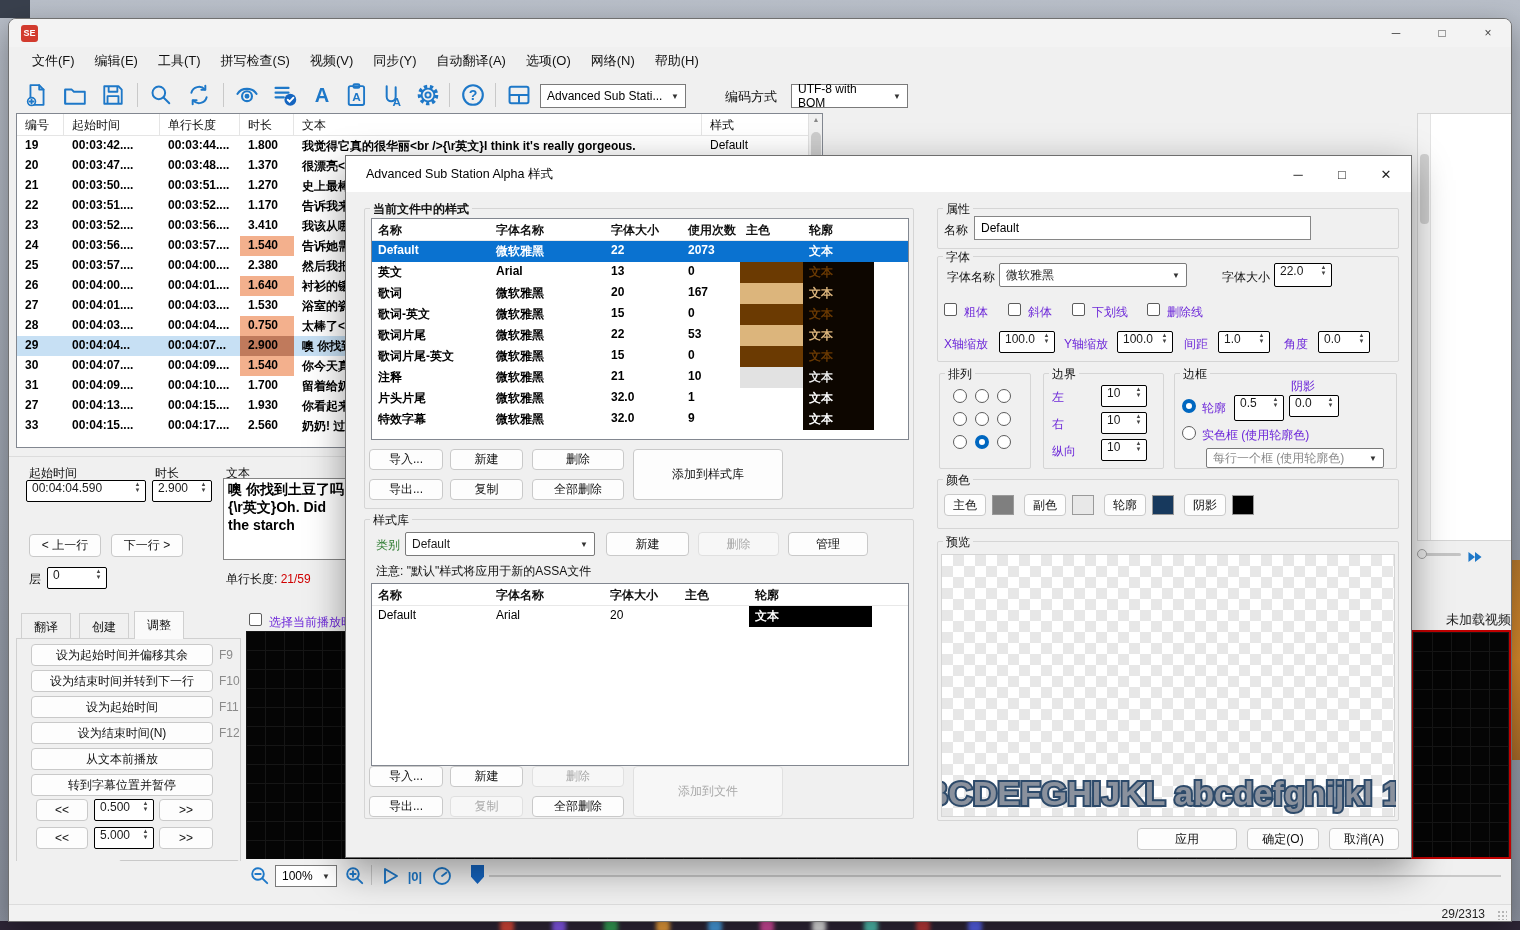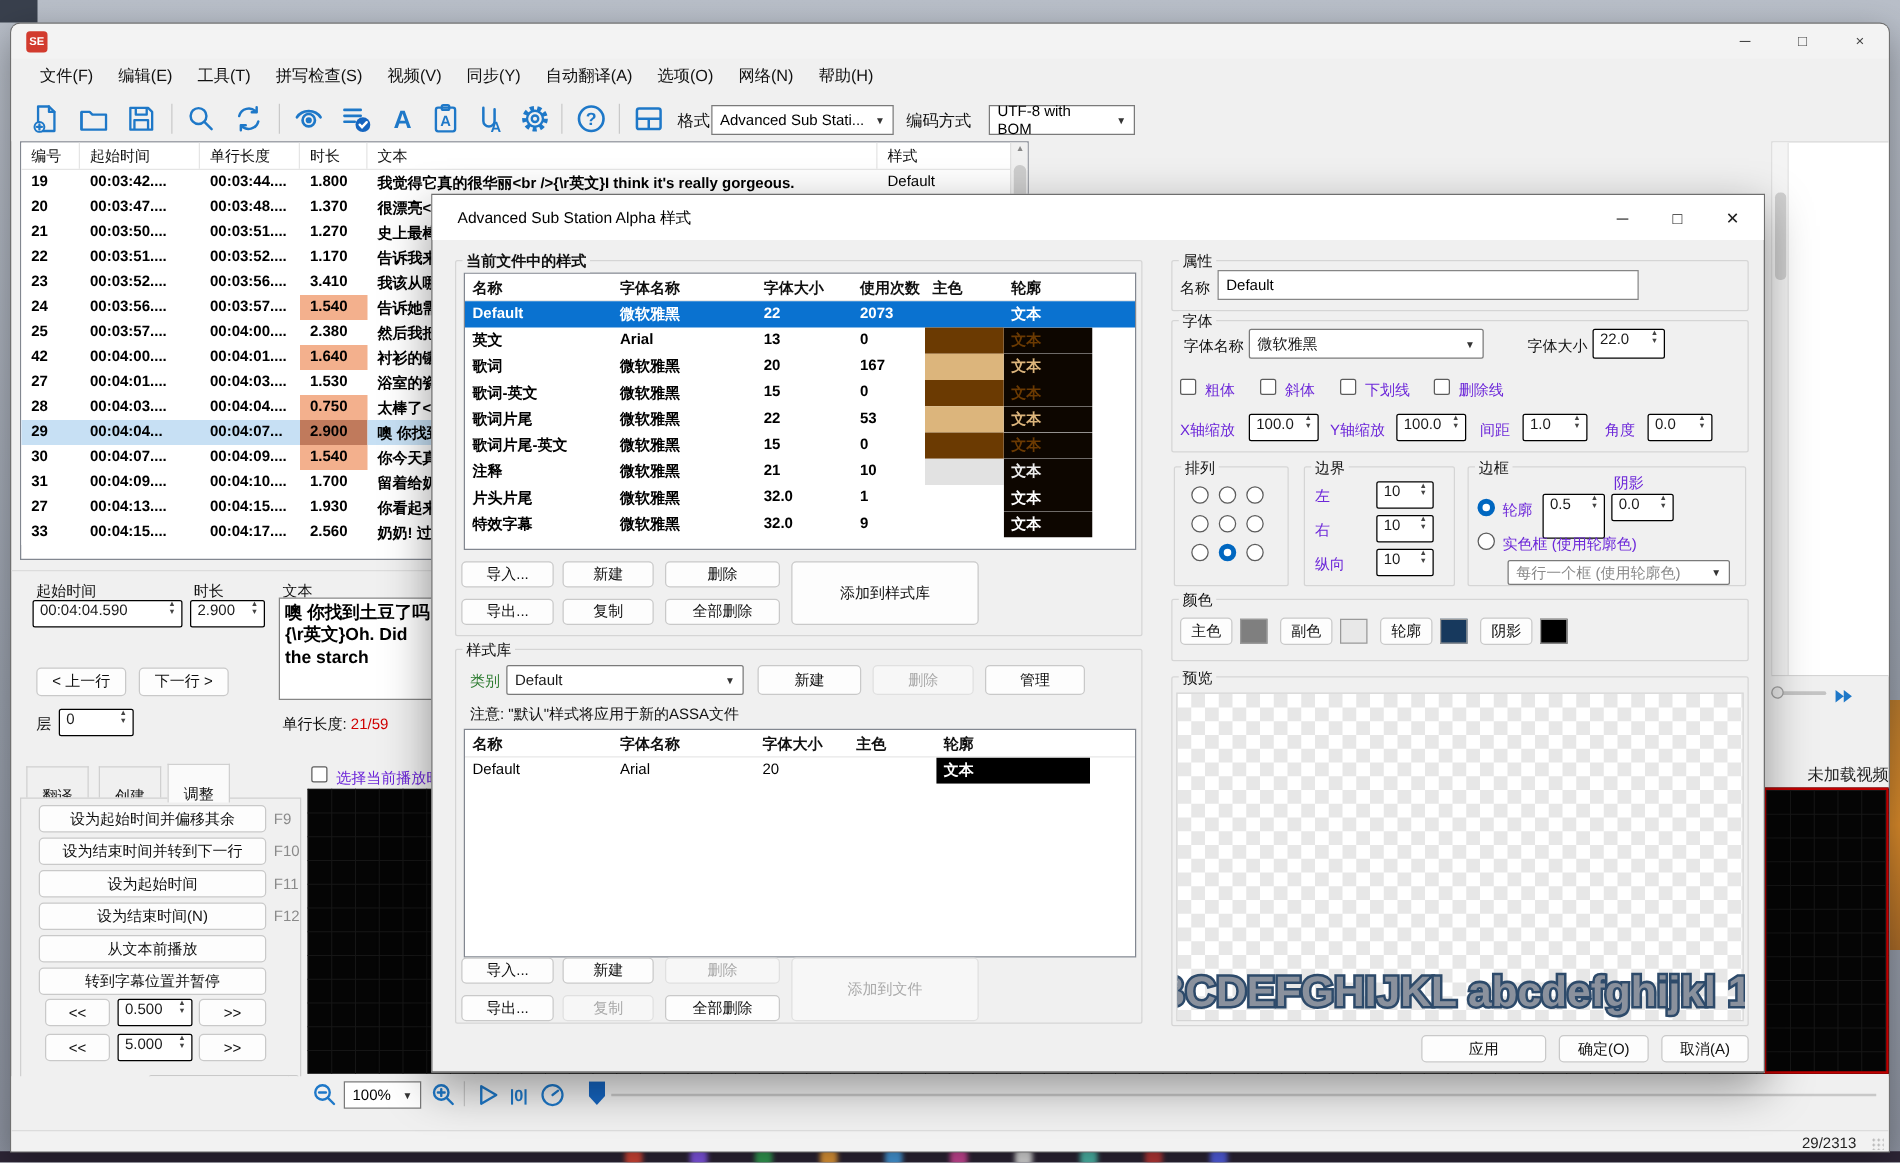--- a/index.html
+++ b/index.html
@@ -46,21 +46,21 @@
   .spin { position:absolute; background:#fff; border:1px solid #000000; border-radius:2px; display:flex; align-items:flex-start; font-size:12px; }
   .spin .v { flex:1; padding:0 5px; overflow:hidden; white-space:nowrap; }
   .spin .ud { width:13px; display:flex; flex-direction:column; align-items:center; line-height:1; color:#444; font-size:6px; padding-right:2px; }
   .spin.dis { color:#9a9a9a; border-color:#c9c9c9; background:#fbfbfb; }
   .btn { position:absolute; background:#fdfdfd; border:1px solid #c9c9c9; border-radius:4px; font-size:12px; color:#111; display:flex; align-items:center; justify-content:center; white-space:nowrap; }
   .btn.dis { color:#a9a9a9; border-color:#e0e0e0; background:#f7f7f7; }
   .textbox { position:absolute; background:#fff; border:1px solid #868686; font-weight:bold; font-size:14px; line-height:1.3; padding:1px 4px; white-space:pre-line; overflow:hidden; color:#000; }
   .redval { color:#d00000; }
 
   
-  .tab { position:absolute; top:594px; height:26px; padding:15px 12px; font-size:12px; background:#f0f0f0; border:1px solid #d0d0d0; border-bottom:none; color:#111; }
+  .tab { position:absolute; top:594px; height:26px; padding:5px 12px; font-size:12px; background:#f0f0f0; border:1px solid #d0d0d0; border-bottom:none; color:#111; }
   .tab.active { background:#fafafa; height:28px; top:592px; z-index:2; }
   .tabbox { position:absolute; left:7px; top:619px; width:225px; height:258px; background:#f0f0f0; border:1px solid #d0d0d0; }
   .fkey { position:absolute; font-size:12px; color:#8a8a8a; }
   .cb { position:absolute; width:13px; height:13px; background:#fff; border:1px solid #5c5c5c; border-radius:2px; }
   .cb-label { position:absolute; font-size:12px; color:#6d28d9; }
 
   
   .videoarea { position:absolute; left:237px; top:612px; width:1267px; height:228px; background:#050505;
     background-image:linear-gradient(#161616 1px,transparent 1px),linear-gradient(90deg,#161616 1px,transparent 1px); background-size:19px 19px; }
   .video-red { position:absolute; left:1402px; top:611px; width:100px; height:229px; border:2px solid #c00000; background:#050505;
@@ -239,21 +239,21 @@
         </svg>
     </div>
     <div class="tsep" style="left:486px"></div>
     <div class="tico" style="left:496px">
       <svg width="26" height="26" viewBox="0 0 22 22" fill="none" stroke="#1e78c8" stroke-width="1.7" stroke-linejoin="round">
           <rect x="3" y="4" width="16" height="14" rx="1.5"></rect>
           <path d="M3 11h16M11 11v7"></path>
         </svg>
     </div>
     <div class="tb-label" style="left:533px">格式</div>
-    <div class="combo" style="left:560px; top:9px; width:146px; height:24px">
+    <div class="combo" style="left:531px; top:9px; width:146px; height:24px">
       <span>Advanced Sub Stati...</span>
         <span class="arr">▼</span>
     </div>
     <div class="tb-label" style="left:716px">编码方式</div>
     <div class="combo" style="left:782px; top:9px; width:117px; height:24px">
       <span>UTF-8 with BOM</span>
         <span class="arr">▼</span>
     </div>
   </div>
 
@@ -317,21 +317,21 @@
         </div>
         <div class="lv-row">
           <div class="lv-cell c-num">25</div>
           <div class="lv-cell c-start">00:03:57....</div>
           <div class="lv-cell c-end">00:04:00....</div>
           <div class="lv-cell c-dur">2.380</div>
           <div class="lv-cell c-text">然后我把</div>
           <div class="lv-cell c-style"></div>
         </div>
         <div class="lv-row">
-          <div class="lv-cell c-num">42</div>
+          <div class="lv-cell c-num">26</div>
           <div class="lv-cell c-start">00:04:00....</div>
           <div class="lv-cell c-end">00:04:01....</div>
           <div class="lv-cell c-dur warn">1.640</div>
           <div class="lv-cell c-text">衬衫的镶</div>
           <div class="lv-cell c-style"></div>
         </div>
         <div class="lv-row">
           <div class="lv-cell c-num">27</div>
           <div class="lv-cell c-start">00:04:01....</div>
           <div class="lv-cell c-end">00:04:03....</div>
@@ -803,21 +803,21 @@
         <span>▲</span>
         <span>▼</span>
       </span>
   </div>
 
   <div class="group" style="left:828px; top:217px; width:223px; height:96px"></div>
   <div class="group-label" style="left:834px; top:210px">边框</div>
   <div class="cb-label" style="left:945px; top:222px">阴影</div>
   <div class="rb on" style="left:836px; top:243px"></div>
   <div class="cb-label" style="left:856px; top:244px">轮廓</div>
-  <div class="spin" style="left:888px; top:239px; width:50px; height:36px">
+  <div class="spin" style="left:888px; top:239px; width:50px; height:26px">
     <span class="v">0.5</span>
       <span class="ud">
         <span>▲</span>
         <span>▼</span>
       </span>
   </div>
   <div class="spin" style="left:943px; top:239px; width:50px; height:22px">
     <span class="v">0.0</span>
       <span class="ud">
         <span>▲</span>

